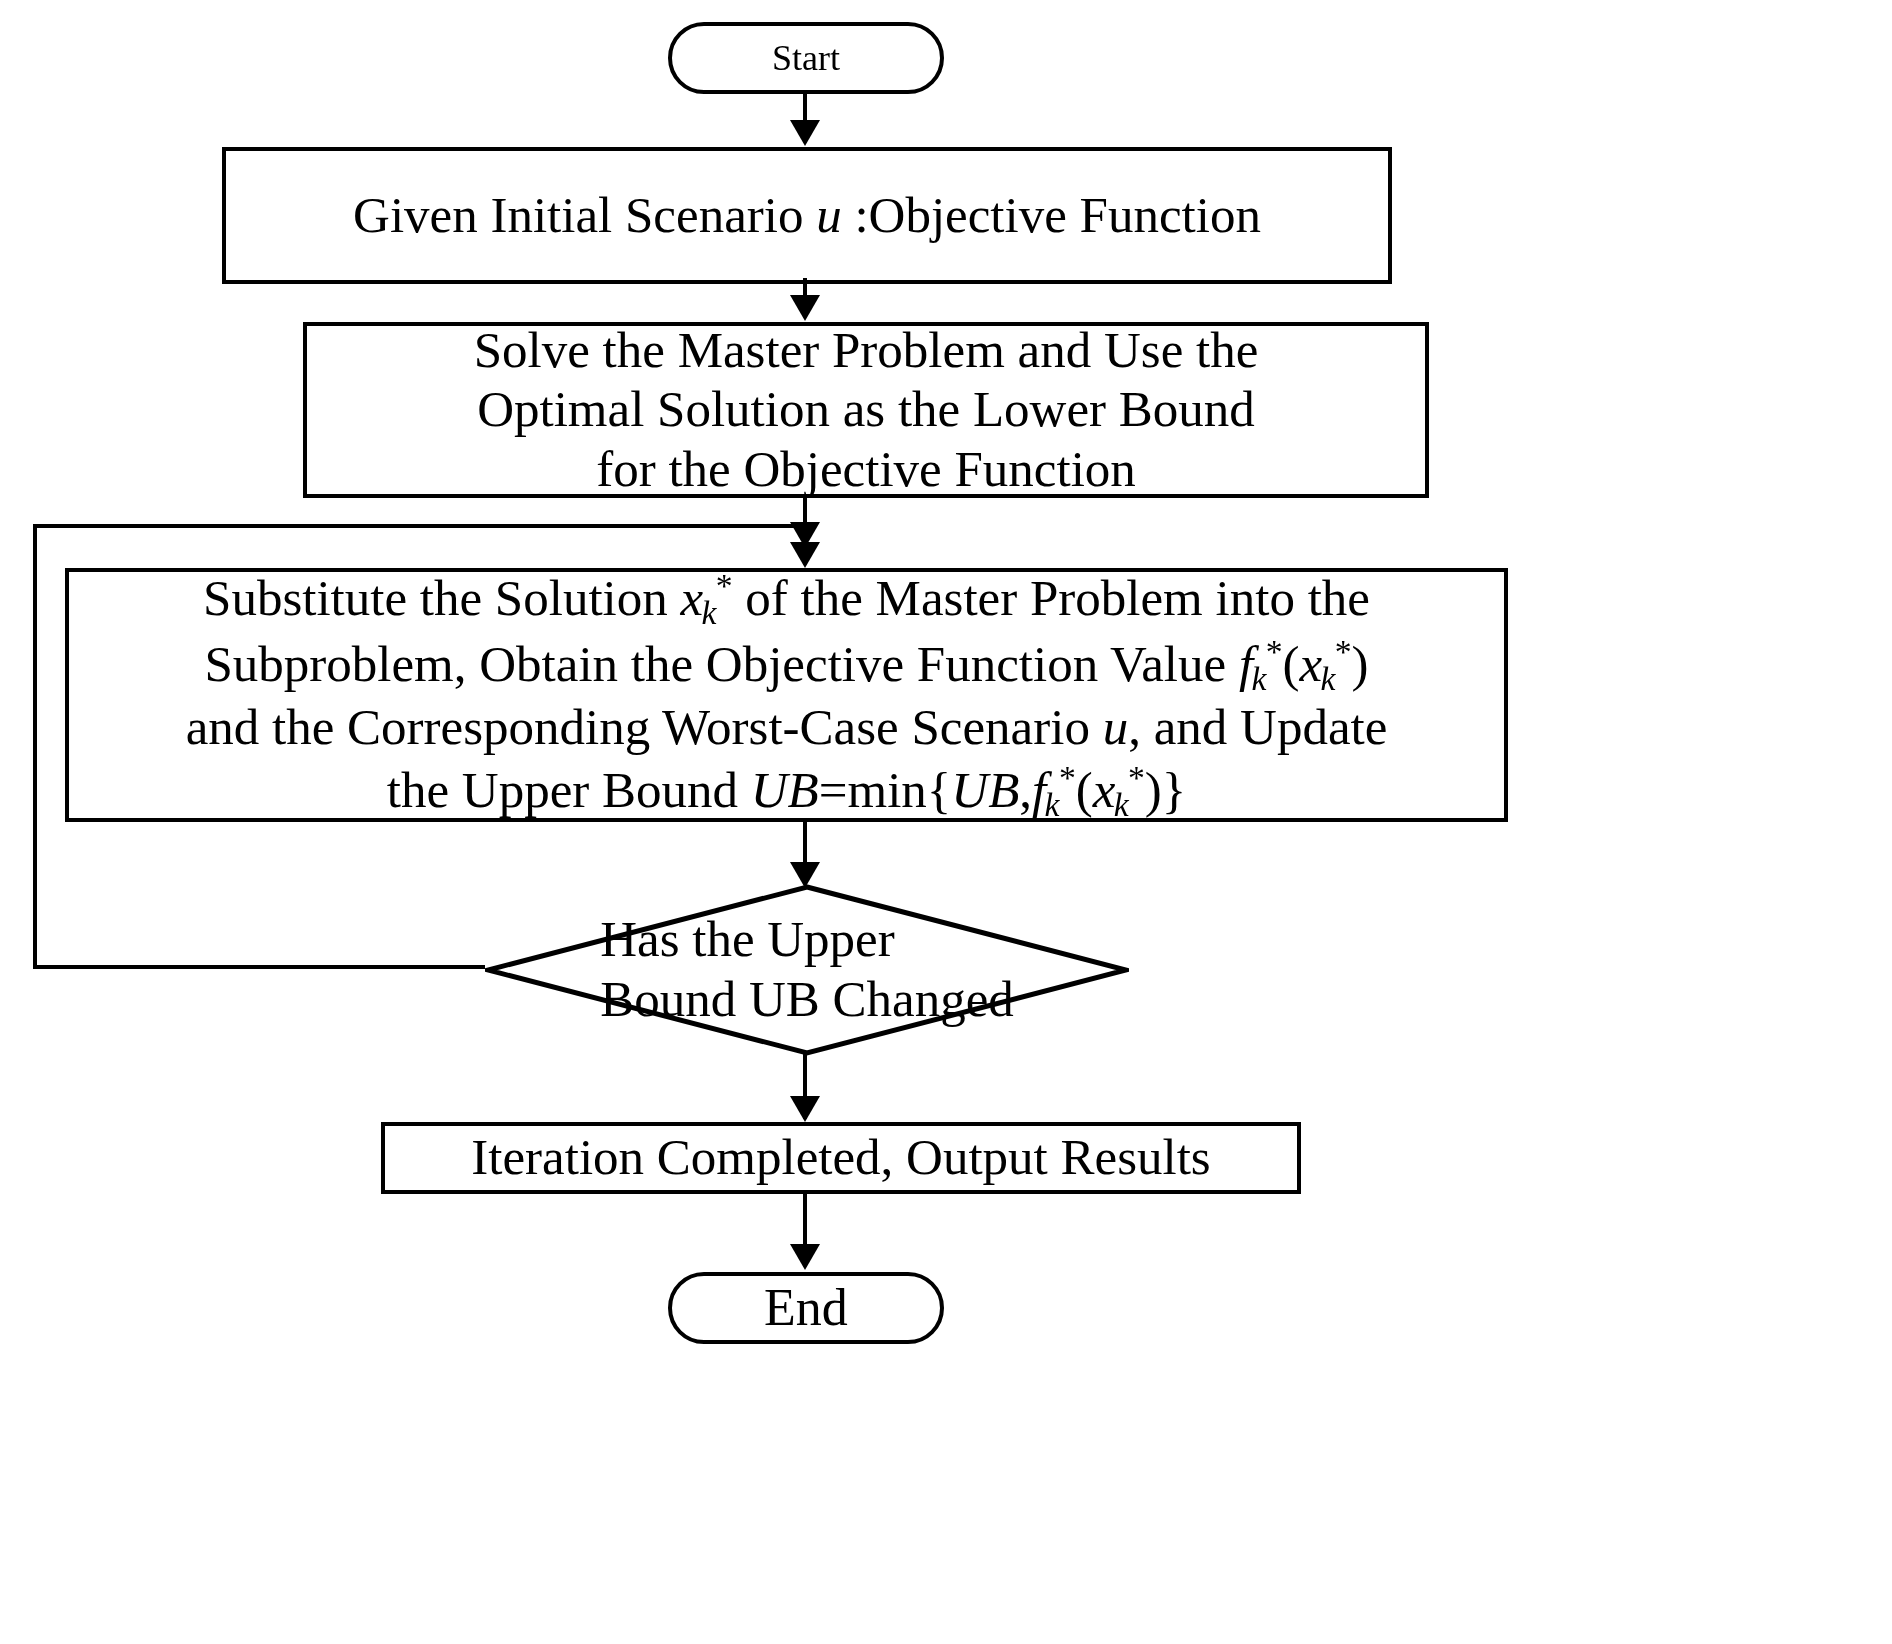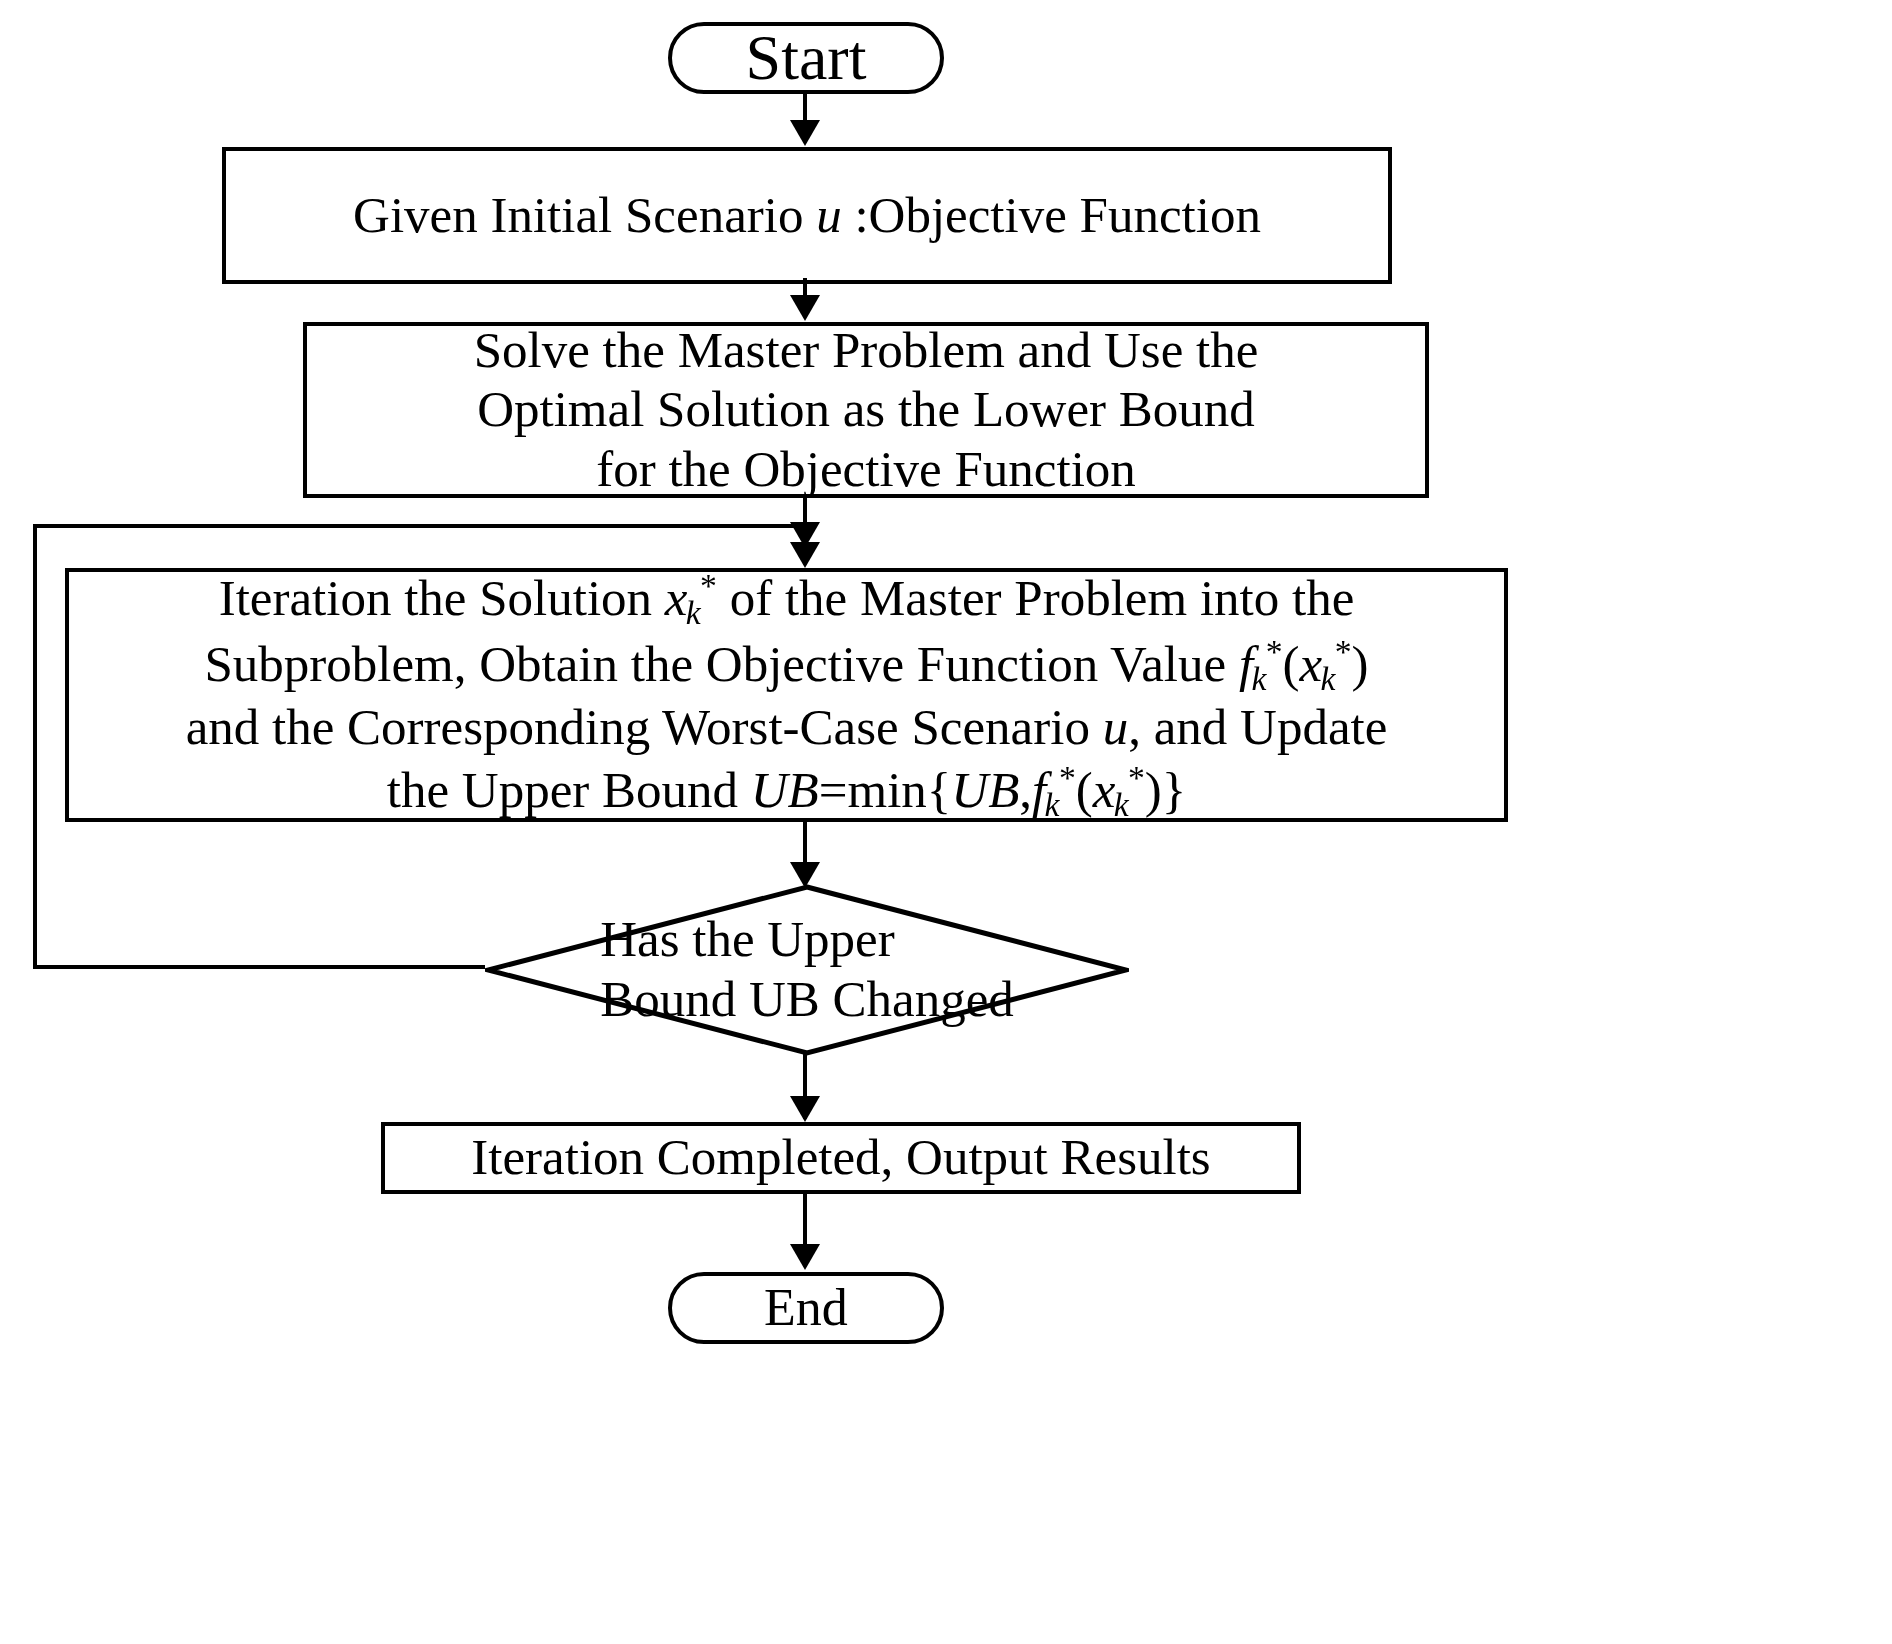--- a/index.html
+++ b/index.html
@@ -51,21 +51,21 @@
     top: 0;
     width: 100%;
     height: 100%;
     display: flex;
     align-items: center;
     justify-content: center;
     line-height: 1.17;
     white-space: nowrap;
   }
   
-  .t-start   { font-size: 64px; }
+  .t-start   { font-size: 36px; }
   .t-box2    { font-size: 51px; }
   .t-box3    { font-size: 51px; }
   .t-box4    { font-size: 51px; }
   .t-diamond { font-size: 51px; }
   .t-box5    { font-size: 51px; margin-left: 33px; }
   .t-end     { font-size: 52px; }
 
   .it { font-style: italic; }
   .lines > div { white-space: nowrap; }
 
@@ -143,21 +143,21 @@
   <div class="hline" style="left:33px; top:965px; width:452px; height:4px;"></div>
 
   <div class="vline" style="left:803px; top:498px; width:4px; height:50px;"></div>
   <div class="arrowhead" style="left:790px; top:522px;"></div>
   <div class="vline" style="left:803px; top:528px; width:4px; height:18px;"></div>
   <div class="arrowhead" style="left:790px; top:542px;"></div>
 
   <div class="node process t-box4" style="left:65px; top:568px; width:1443px; height:254px;">
     <div class="lines">
       <div>
-        <span>Iteration the Solution </span><span class="mathvar">x</span><span class="sub">k</span><span class="sup">*</span><span> of the Master Problem into the</span>
+        <span>Substitute the Solution </span><span class="mathvar">x</span><span class="sub">k</span><span class="sup">*</span><span> of the Master Problem into the</span>
       </div>
       <div>
         <span>Subproblem, Obtain the Objective Function Value </span><span class="mathvar">f</span><span class="sub">k</span><span class="sup">*</span><span>(</span><span class="mathvar">x</span><span class="sub">k</span><span class="sup">*</span><span>)</span>
       </div>
       <div>
         <span>and the Corresponding Worst-Case Scenario </span><span class="it">u</span><span>, and Update</span>
       </div>
       <div>
         <span>the Upper Bound </span><span class="it">UB</span><span>=min{</span><span class="it">UB</span><span>,</span><span class="mathvar">f</span><span class="sub">k</span><span class="sup">*</span><span>(</span><span class="mathvar">x</span><span class="sub">k</span><span class="sup">*</span><span>)}</span>
       </div>

